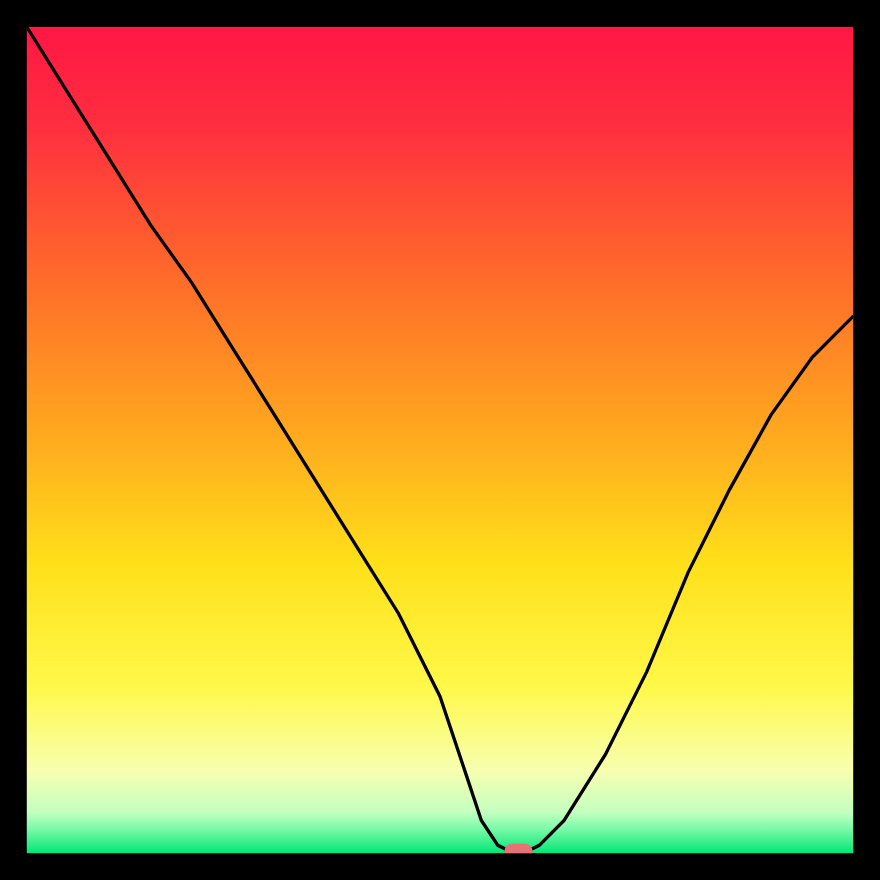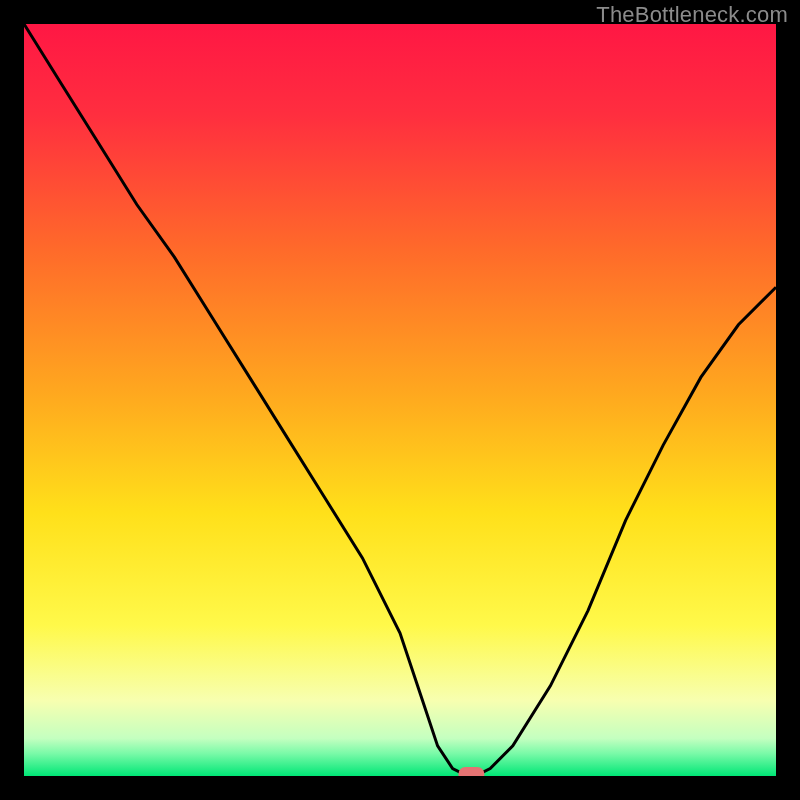--- a/index.html
+++ b/index.html
@@ -38,21 +38,20 @@
   svg {
     display: block;
     width: 752px;
     height: 752px;
   }
 </style>
 </head>
 <body>
 
 <div class="frame">
-  <div class="watermark">TheBottleneck.com</div>
 
   <div class="plot-area">
     <svg viewBox="0 0 752 752">
       <defs>
         <linearGradient id="bg-grad" x1="0" y1="0" x2="0" y2="1">
             <stop offset="0%" stop-color="#ff1744"></stop>
             <stop offset="12%" stop-color="#ff2e3f"></stop>
             <stop offset="30%" stop-color="#ff6a2a"></stop>
             <stop offset="50%" stop-color="#ffab1e"></stop>
             <stop offset="65%" stop-color="#ffe01a"></stop>

